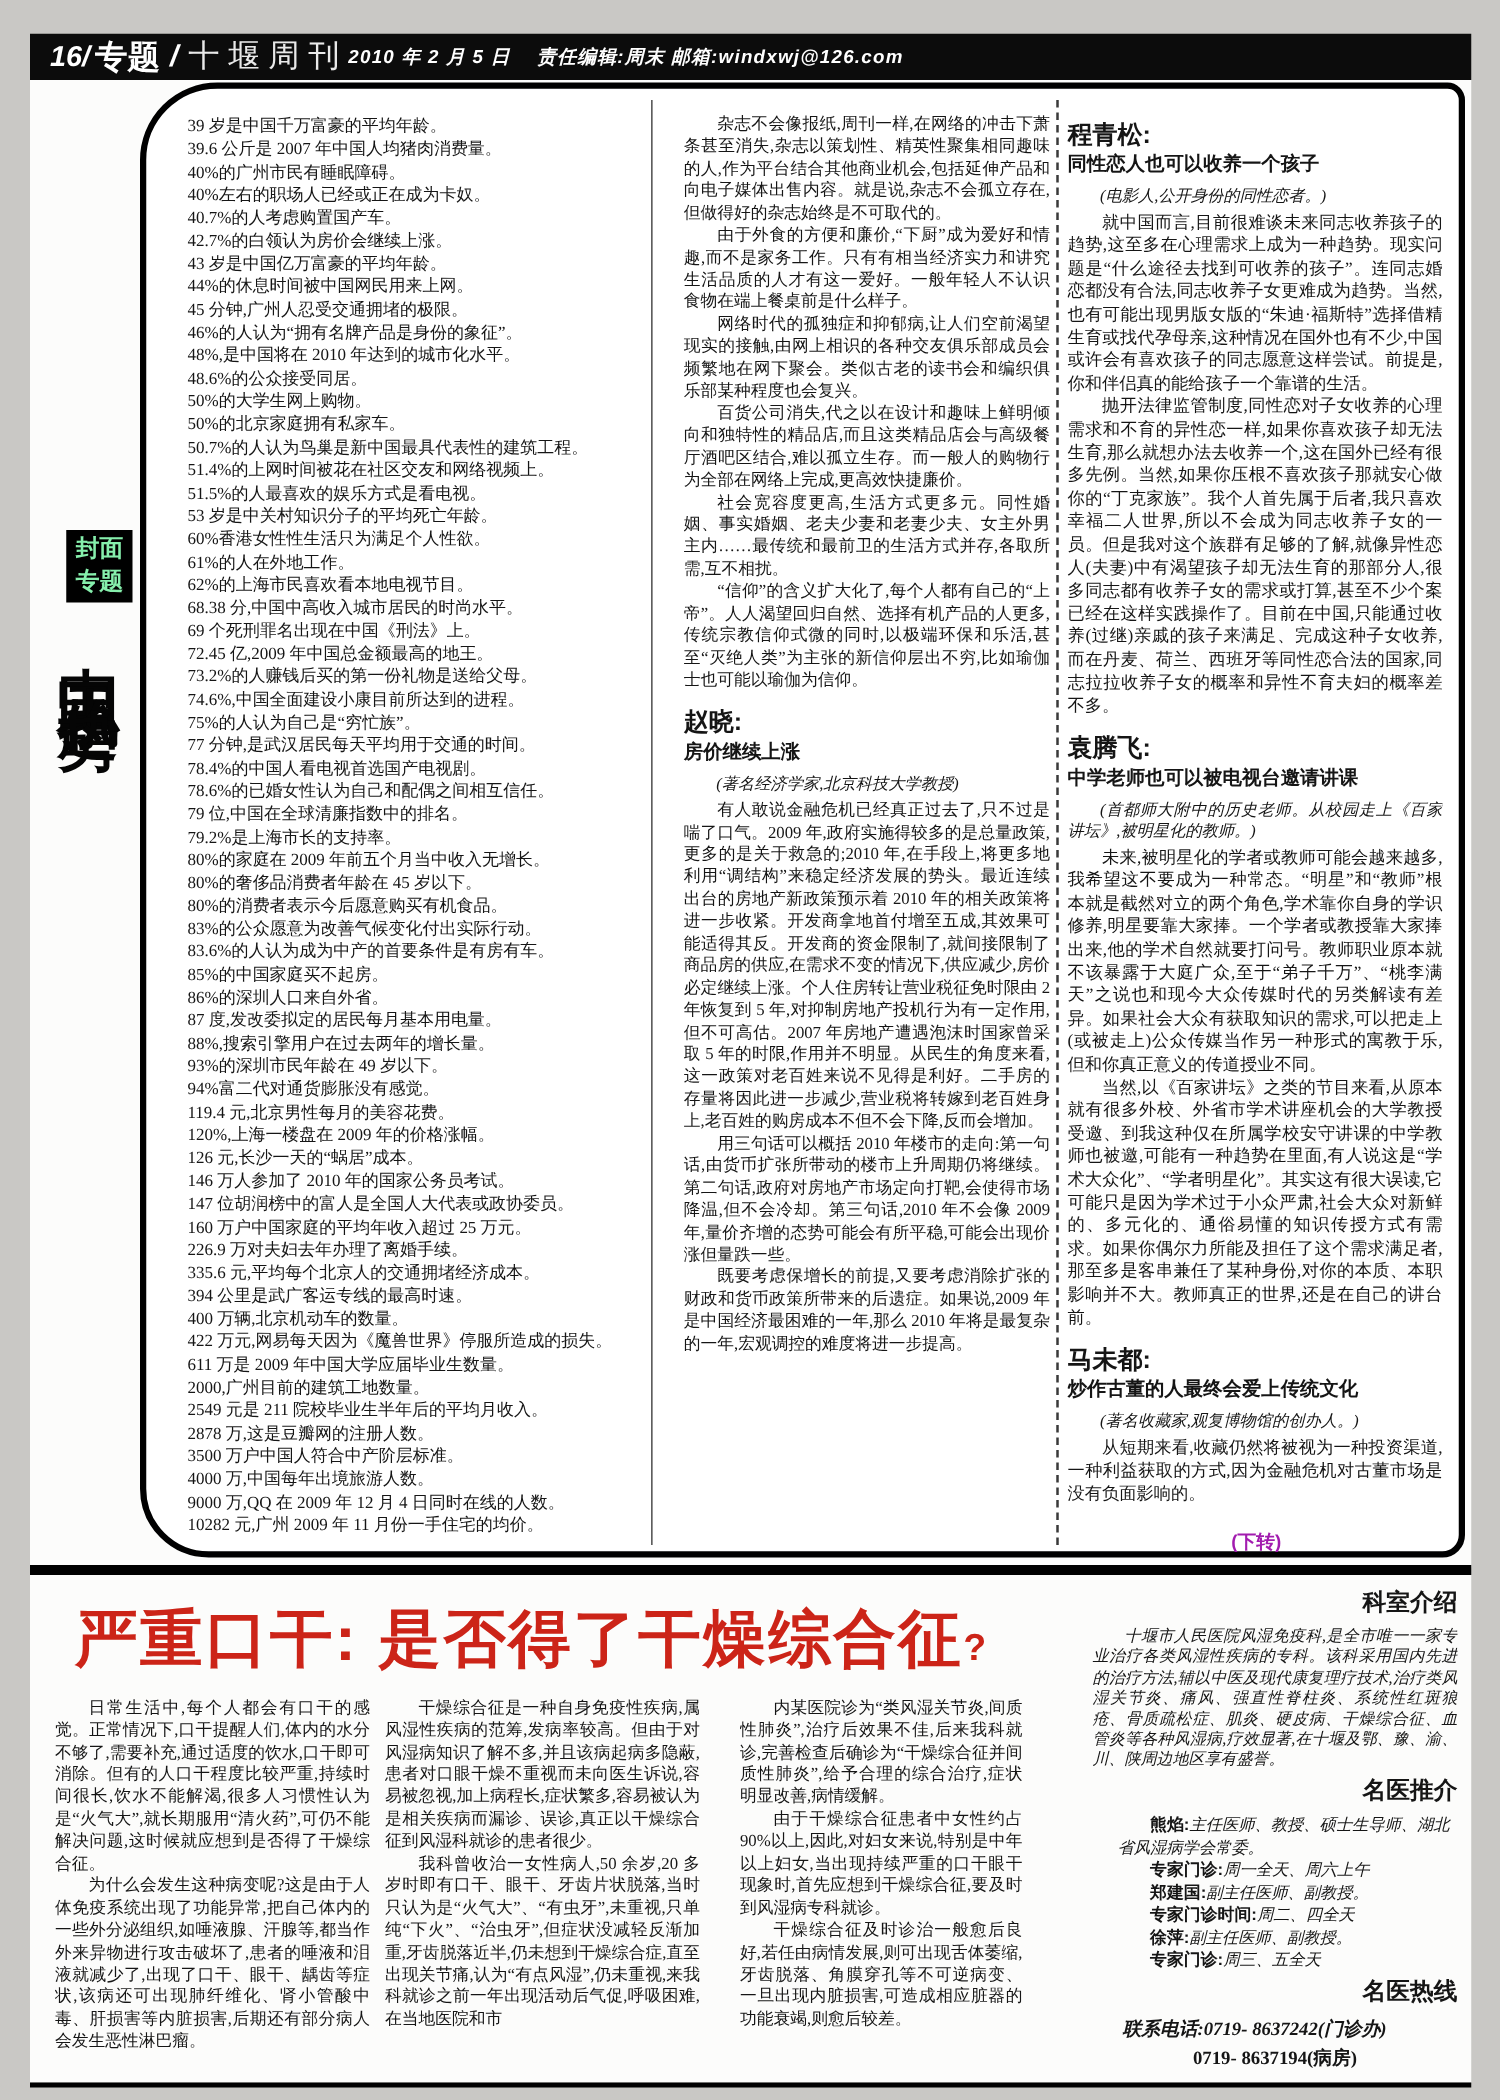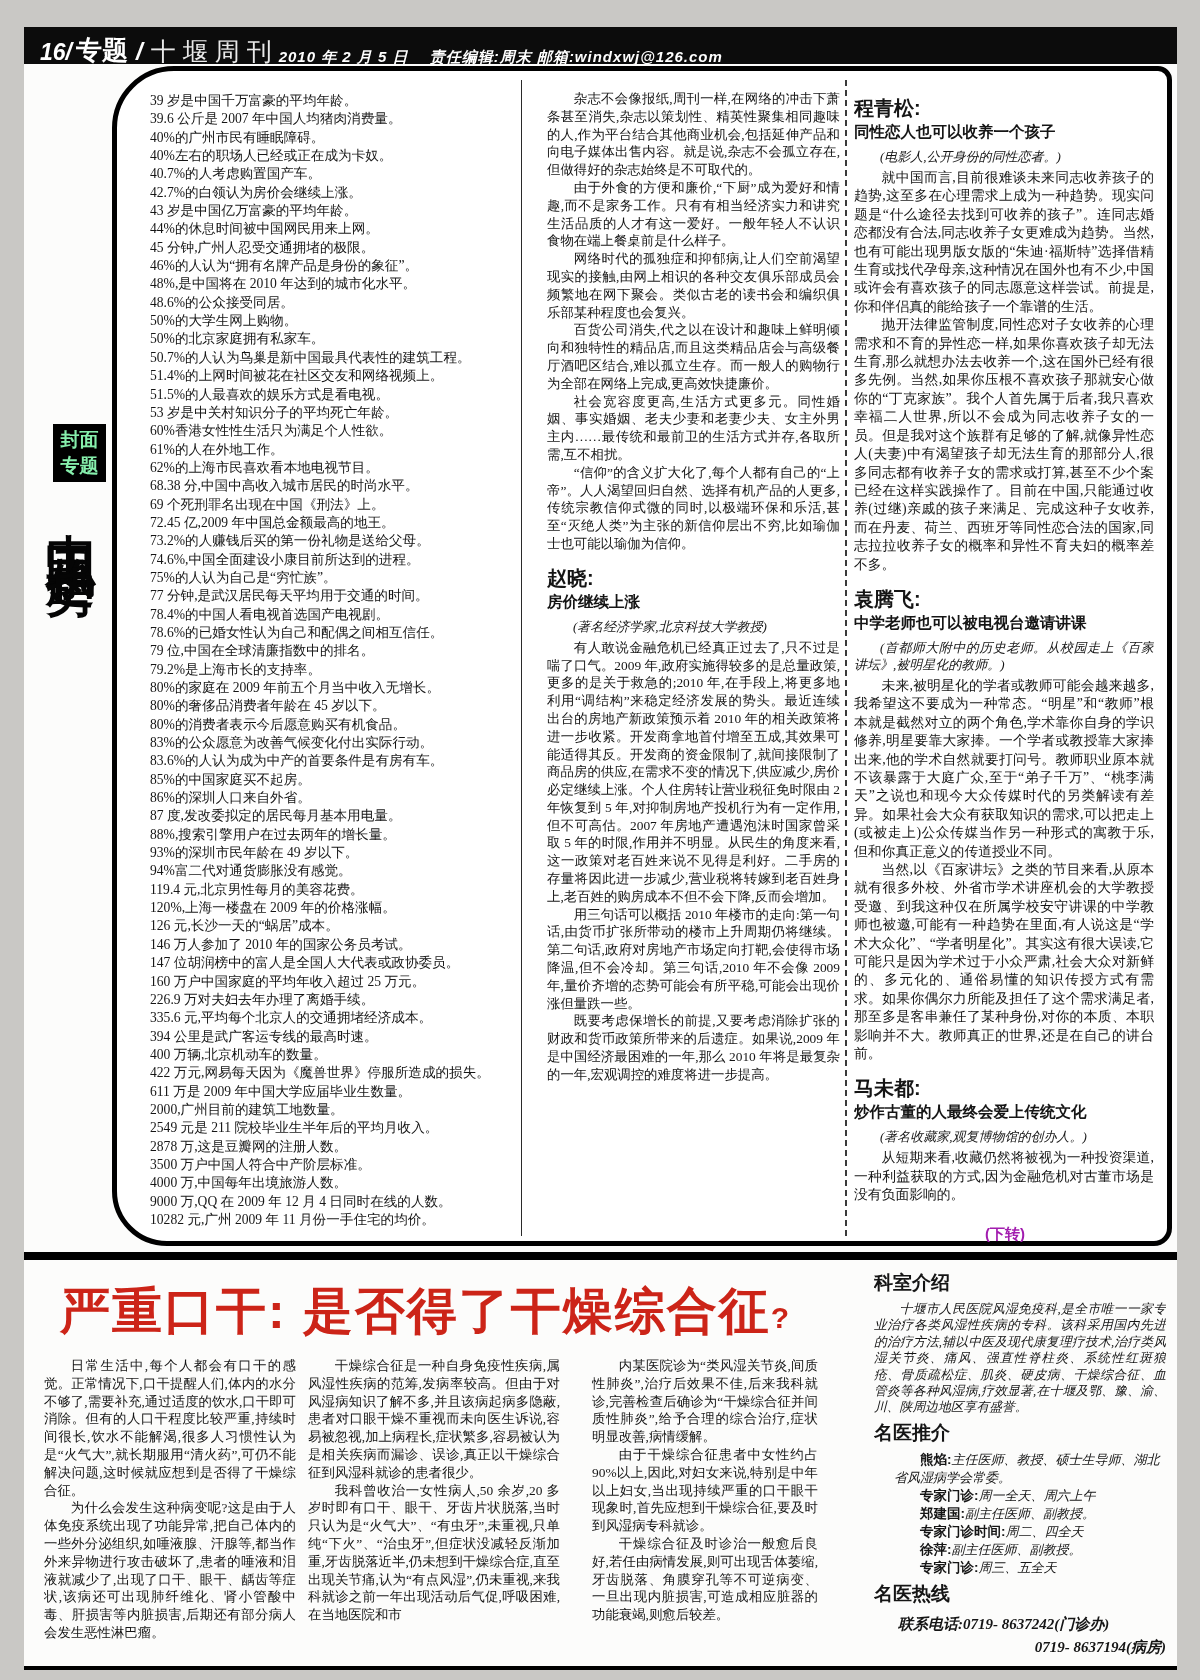--- a/index.html
+++ b/index.html
@@ -6,21 +6,21 @@
     --accent-red:#cc2418;
     --header-bg:#0c0c0c;
     --paper-bg:#c9c8c5;
   }
   html,body{margin:0;padding:0;}
   .page{position:relative;width:1200px;height:1680px;background:var(--paper-bg);
         font-family:"Liberation Serif","DejaVu Serif",serif;color:#151515;overflow:hidden;}
 
   
   .header-bar{position:absolute;left:24px;top:27px;width:1153px;height:37px;background:var(--header-bg);
-              color:#fff;display:flex;align-items:flex-end;padding:0 16px;box-sizing:border-box;}
+              color:#fff;display:flex;align-items:center;padding:0 16px;box-sizing:border-box;}
   .pg-num{font:bold italic 23px/1 "Liberation Sans","DejaVu Sans",sans-serif;}
   .pg-section{font:bold 26px/1 "Liberation Serif",serif;margin-left:4px;}
   .pg-slash{font:bold italic 24px/1 "Liberation Sans",sans-serif;margin:0 8px;}
   .pg-paper{font:400 25px/1 "Liberation Serif",serif;letter-spacing:7px;color:#e9e9e9;}
   .pg-meta{font:bold italic 15px/1 "Liberation Sans","DejaVu Sans",sans-serif;letter-spacing:1px;}
 
   
   .main-white{position:absolute;left:24px;top:64px;width:1153px;height:1190px;background:#fcfcfb;}
   .separator-rule{position:absolute;left:24px;top:1252px;width:1153px;height:8px;background:#000;}
   .ad-white{position:absolute;left:24px;top:1260px;width:1153px;height:406px;background:#fcfcfb;}
@@ -63,26 +63,26 @@
   .ad-title .t1{margin-right:16px;}
   .ad-title .qm{font-size:30px;}
 
   .ad-col{position:absolute;top:1357px;height:302px;font-size:13.4px;line-height:17.8px;
           text-align:justify;overflow:hidden;}
   .ad-col1{left:44px;width:252px;}
   .ad-col2{left:308px;width:252px;}
   .ad-col3{left:592px;width:226px;}
 
   .ad-right{position:absolute;left:874px;top:1266px;width:292px;height:398px;overflow:hidden;}
-  .ad-subhead{text-align:left;font:bold 19px/24px "Liberation Sans","DejaVu Sans",sans-serif;margin:5px 0 6px;}
+  .ad-subhead{text-align:right;font:bold 19px/24px "Liberation Sans","DejaVu Sans",sans-serif;margin:5px 0 6px;}
   .dept-text{font-style:italic;font-size:12.8px;line-height:16.4px;text-align:justify;text-indent:2em;}
   .doc-row{font-style:italic;font-size:13px;line-height:18px;text-indent:2em;margin-left:20px;}
   .doc-label{font:bold 13.5px/18px "Liberation Sans","DejaVu Sans",sans-serif;font-style:normal;}
   .hot-row1{font-weight:bold;font-style:italic;font-size:15px;line-height:24px;text-indent:1.6em;margin-top:4px;}
-  .hot-row2{font-weight:bold;font-style:italic;font-size:15px;line-height:22px;text-align:right;}
+  .hot-row2{font-weight:bold;font-size:15px;line-height:22px;text-align:center;}
 </style>
 </head>
 <body>
 
 <div class="page">
 
   <div class="header-bar">
     <span class="pg-num">16/</span>
     <span class="pg-section">专题</span>
     <span class="pg-slash">/</span>

